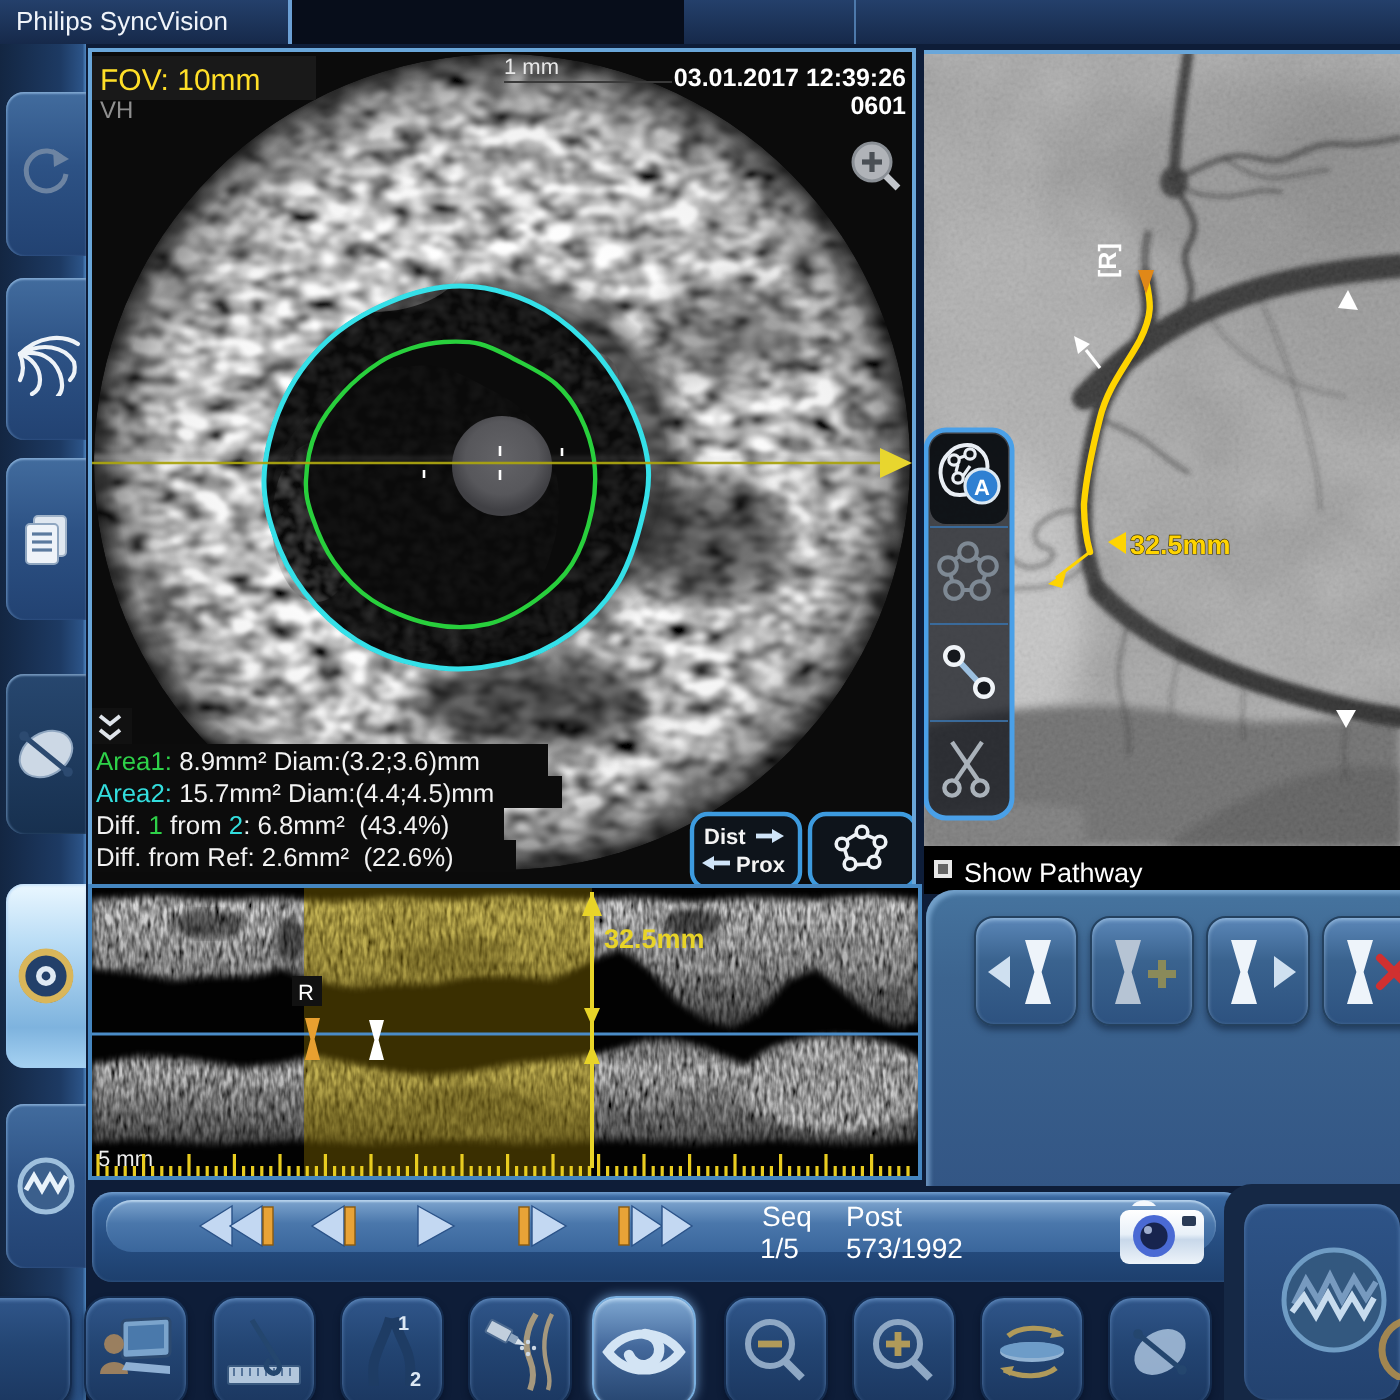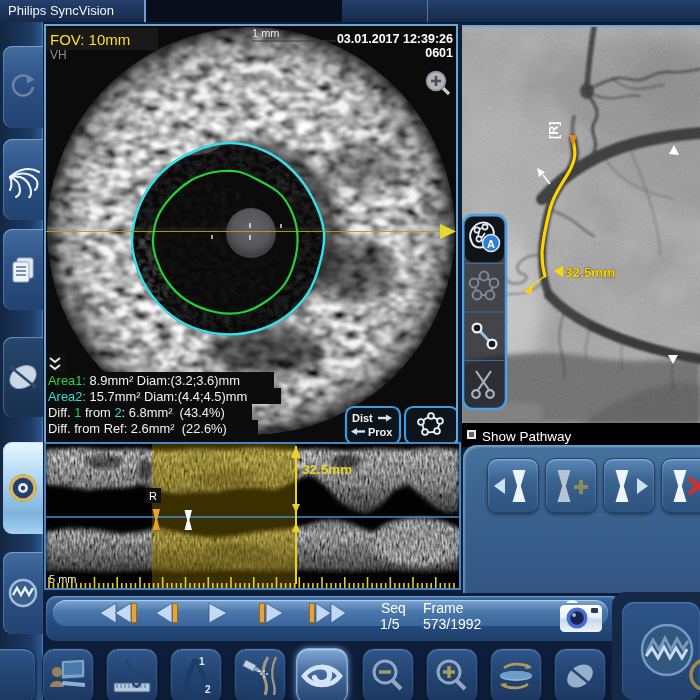--- a/index.html
+++ b/index.html
@@ -545,21 +545,21 @@
  <polygon points="156,3 174,13 156,23"></polygon>
  <rect x="206.5" y="3.5" width="5" height="19" fill="#e8a337" stroke="#8a5a10"></rect>
  <polygon points="213,3 230,13 213,23"></polygon>
  <rect x="256.5" y="3.5" width="5" height="19" fill="#e8a337" stroke="#8a5a10"></rect>
  <polygon points="263,3 278,13 263,23"></polygon>
  <polygon points="278,3 293,13 278,23"></polygon>
 </g>
 </svg>
       </div>
     <div class="lbl" style="left:335px;top:4px;">Seq</div>
-    <div class="lbl" style="left:377px;top:4px;">Frame</div>
+    <div class="lbl" style="left:377px;top:4px;">Post</div>
     <div class="lbl" style="left:334px;top:20px;">1/5</div>
     <div class="lbl" style="left:377px;top:20px;">573/1992</div>
     <div id="cambtn">
         <svg width="42" height="34" viewBox="0 0 42 34" style="position:absolute;left:0;top:0">
 <defs>
             <linearGradient id="camg" x1="0" y1="0" x2="0" y2="1">
 <stop offset="0" stop-color="#ffffff"></stop>
               <stop offset="0.45" stop-color="#e8f0f8"></stop>
               <stop offset="0.55" stop-color="#c8d8ea"></stop>
               <stop offset="1" stop-color="#eef4fa"></stop>

